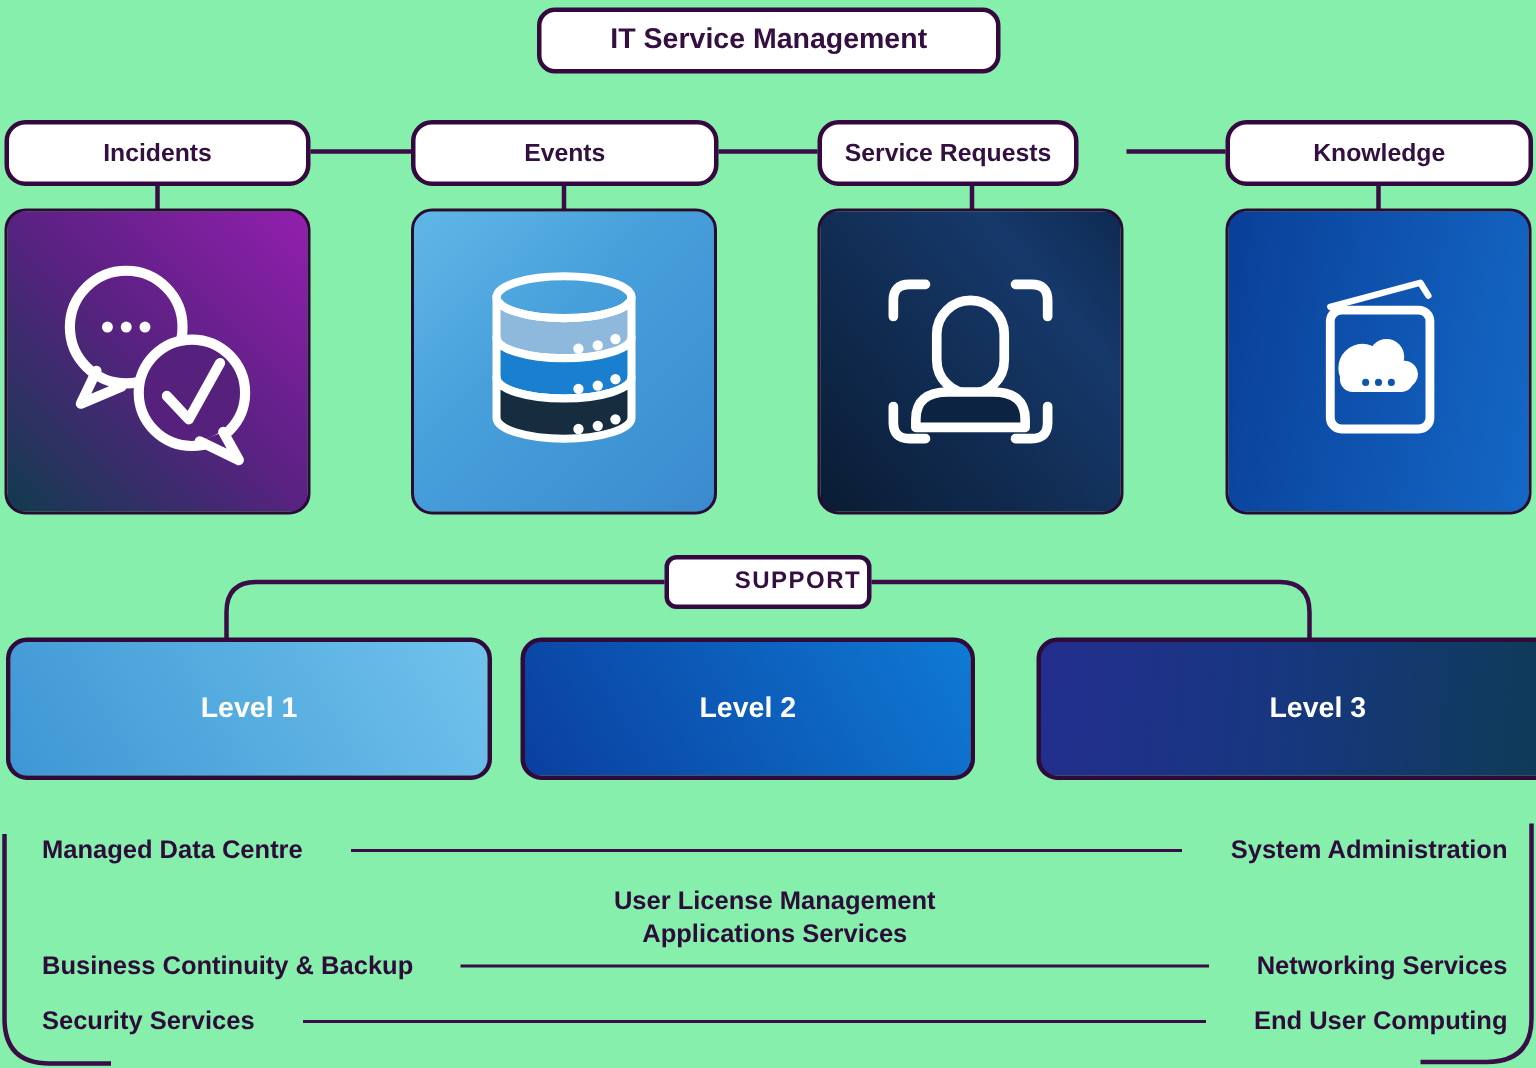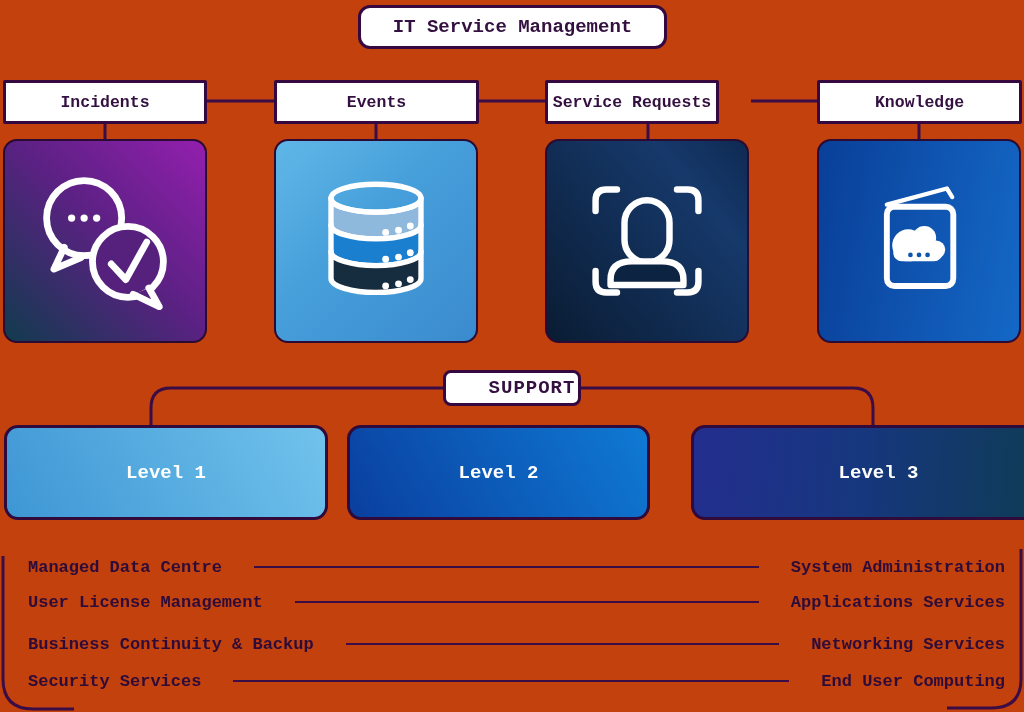--- a/index.html
+++ b/index.html
@@ -1,33 +1,33 @@
 <!DOCTYPE html>
 <html><head>
 <meta charset="utf-8">
 <style>
   html,body{margin:0;padding:0;background:#000;}
   .canvas{
-    position:relative;width:1024px;height:712px;background:#c2410c;overflow:hidden;
-    font-family:Liberation Mono, monospace;
+    position:relative;width:1024px;height:712px;background:#86efac;overflow:hidden;
+    font-family:Liberation Sans, sans-serif;
     text-align:center;
   }
   svg.wires{position:absolute;left:0;top:0;pointer-events:none;}
   .node{
-    position:absolute;background:#ffffff;border:3px solid #35093f;border-radius:2px;
+    position:absolute;background:#ffffff;border:3px solid #35093f;border-radius:14px;
     display:flex;align-items:center;justify-content:center;
     color:#331040;font-weight:700;box-sizing:border-box;
   }
   .title-box{left:358px;top:5px;width:309px;height:44px;font-size:19px;border-radius:12px;}
   .hdr{top:80px;height:44px;font-size:16.5px;}
   .hdr.h0{left:3px;width:204px;}
   .hdr.h1{left:274px;width:205px;}
   .hdr.h2{left:545px;width:174px;}
   .hdr.h3{left:817px;width:205px;}
-  .support-box{left:443px;top:370px;width:138px;height:36px;font-size:19px;letter-spacing:1px;border-radius:8px;padding-left:40px;}
+  .support-box{left:443px;top:370px;width:138px;height:36px;font-size:16px;letter-spacing:1px;border-radius:8px;padding-left:40px;}
   .card{
     position:absolute;top:139px;width:204px;height:204px;border-radius:14px;
     border:2px solid #2b0a33;box-sizing:border-box;
     display:flex;align-items:center;justify-content:center;
   }
   .card.c0{left:3px;background:linear-gradient(45deg,#113b4e 0%,#5b2183 52%,#931fae 100%);}
   .card.c1{left:274px;background:linear-gradient(135deg,#5fb7e7 0%,#469eda 45%,#3a8bce 100%);}
   .card.c2{left:545px;background:linear-gradient(50deg,#0a1c33 0%,#16396b 75%,#0e2a52 100%);}
   .card.c3{left:817px;background:linear-gradient(100deg,#093f98 0%,#1468c6 100%);}
   .level{
@@ -37,21 +37,21 @@
   }
   .level.l0{left:4px;width:324px;background:linear-gradient(60deg,#3e96d4 0%,#71c3ec 100%);}
   .level.l1{left:347px;width:303px;background:linear-gradient(60deg,#0a3f9f 0%,#0f7ad4 100%);}
   .level.l2{left:691px;width:375px;background:linear-gradient(95deg,#232e8e 0%,#16377e 45%,#0e3c50 100%);}
   .svc-row{
     position:absolute;left:28px;width:977px;height:22px;
     display:flex;align-items:center;
     color:#2e0c3a;font-weight:700;font-size:17px;white-space:nowrap;
   }
   .svc-row .rule{flex:1;border-top:2px solid #3a0d46;margin:0 32px;height:0;}
-  .r0{top:556px;}.r1{top:591px;}.r2{top:633px;}.r3{top:670px;}
+  .r0{top:556px;}.r1{top:591px;flex-direction:column;}.r2{top:633px;}.r3{top:670px;}
   .icon-svg{display:block;}
 </style>
 </head>
 <body>
 
 <div class="canvas">
 
   <svg class="wires" width="1024" height="712" viewBox="0 0 1024 712">
     <g stroke="#3a0d46" stroke-width="3" fill="none">
       <path d="M207,101 H274"></path>

